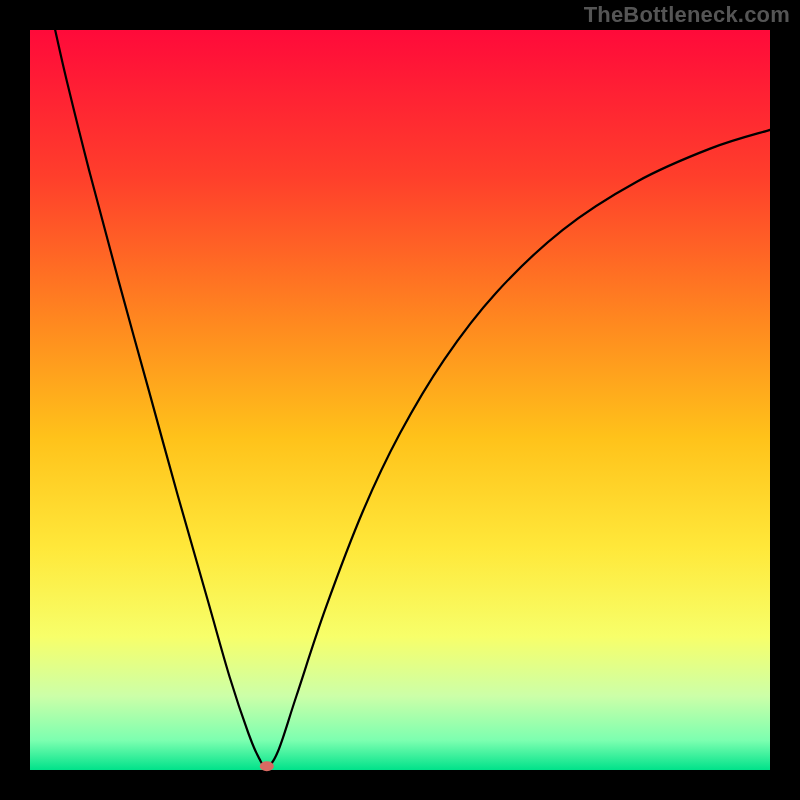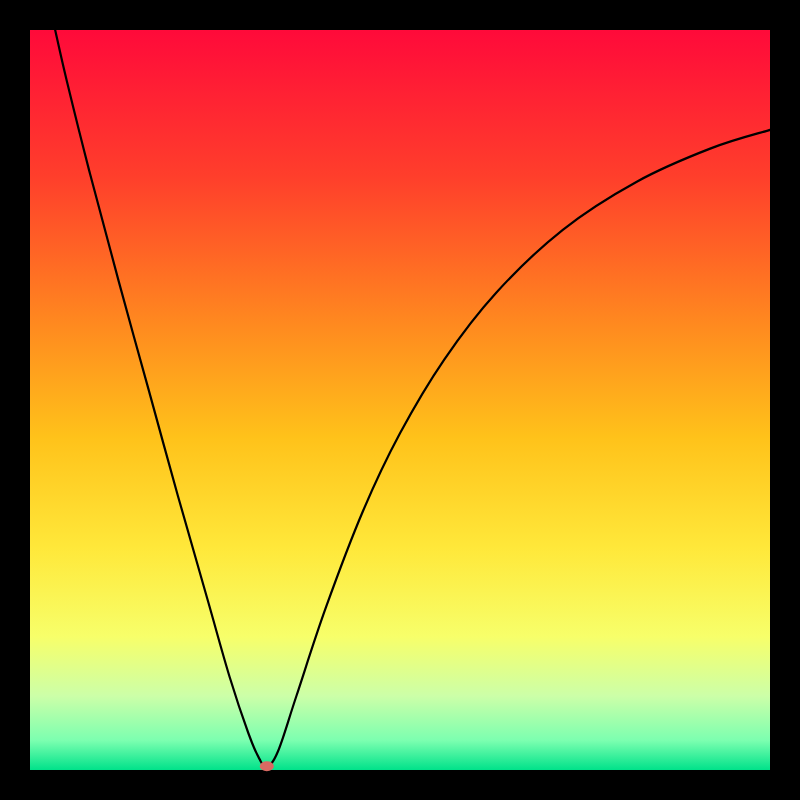--- a/index.html
+++ b/index.html
@@ -48,13 +48,14 @@
           <stop offset="90%" stop-color="#ccffa8"></stop>
           <stop offset="96%" stop-color="#7cffb0"></stop>
           <stop offset="100%" stop-color="#00e28a"></stop>
         </linearGradient>
   </defs>
   <rect id="bg-rect" x="30" y="30" width="740" height="740" fill="url(#bg-grad)"></rect>
   <path id="curve" fill="none" d="M 55.16 30 C 57.291199999999996 39.32399999999999 60.8728 56.49199999999996 67 81.79999999999995 C 73.1272 107.10799999999995 79.876 134.63599999999997 89.2 170.59999999999997 C 98.524 206.56399999999996 108.14399999999999 242.30599999999995 118.8 281.59999999999997 C 129.456 320.89399999999995 137.744 350.272 148.4 388.9 C 159.056 427.52799999999996 167.344 458.23799999999994 178 496.2 C 188.656 534.162 198.27599999999998 567.166 207.6 599.8000000000001 C 216.924 632.4340000000001 222.47400000000002 653.524 229.8 677.5 C 237.126 701.476 242.97199999999998 718.348 248.29999999999998 733 C 253.628 747.652 256.07 752.906 259.4 758.9 C 262.72999999999996 764.894 263.47 767.632 266.8 766.3 C 270.13 764.968 272.572 764.154 277.9 751.5 C 283.22799999999995 738.846 287.74199999999996 721.9739999999999 296.4 696 C 305.058 670.0260000000001 314.012 640.5 326 607.2 C 337.988 573.9000000000001 349.68 542.302 363 511 C 376.32 479.698 385.348 460.60599999999994 400 433.29999999999995 C 414.652 405.99399999999997 427.08400000000006 384.60799999999995 444.40000000000003 359.29999999999995 C 461.716 333.99199999999996 474.88800000000003 316.01 496.2 292.7 C 517.512 269.39 537.492 249.78000000000003 562.8 229.8 C 588.108 209.82 610.16 196.35199999999995 636.8 181.69999999999996 C 663.4399999999999 167.04799999999997 686.8240000000001 157.72400000000002 710.8000000000001 148.40000000000003 C 734.7760000000001 139.07600000000005 759.344 133.23000000000002 770 129.9" stroke="#000000" stroke-width="2.2" stroke-linecap="round" stroke-linejoin="round"></path>
   <ellipse id="marker" cx="266.8" cy="766.3" rx="7" ry="5" fill="#d96a63"></ellipse>
 </svg>
 
+<div class="watermark">TheBottleneck.com</div>
 </div>
 
 </body></html>

